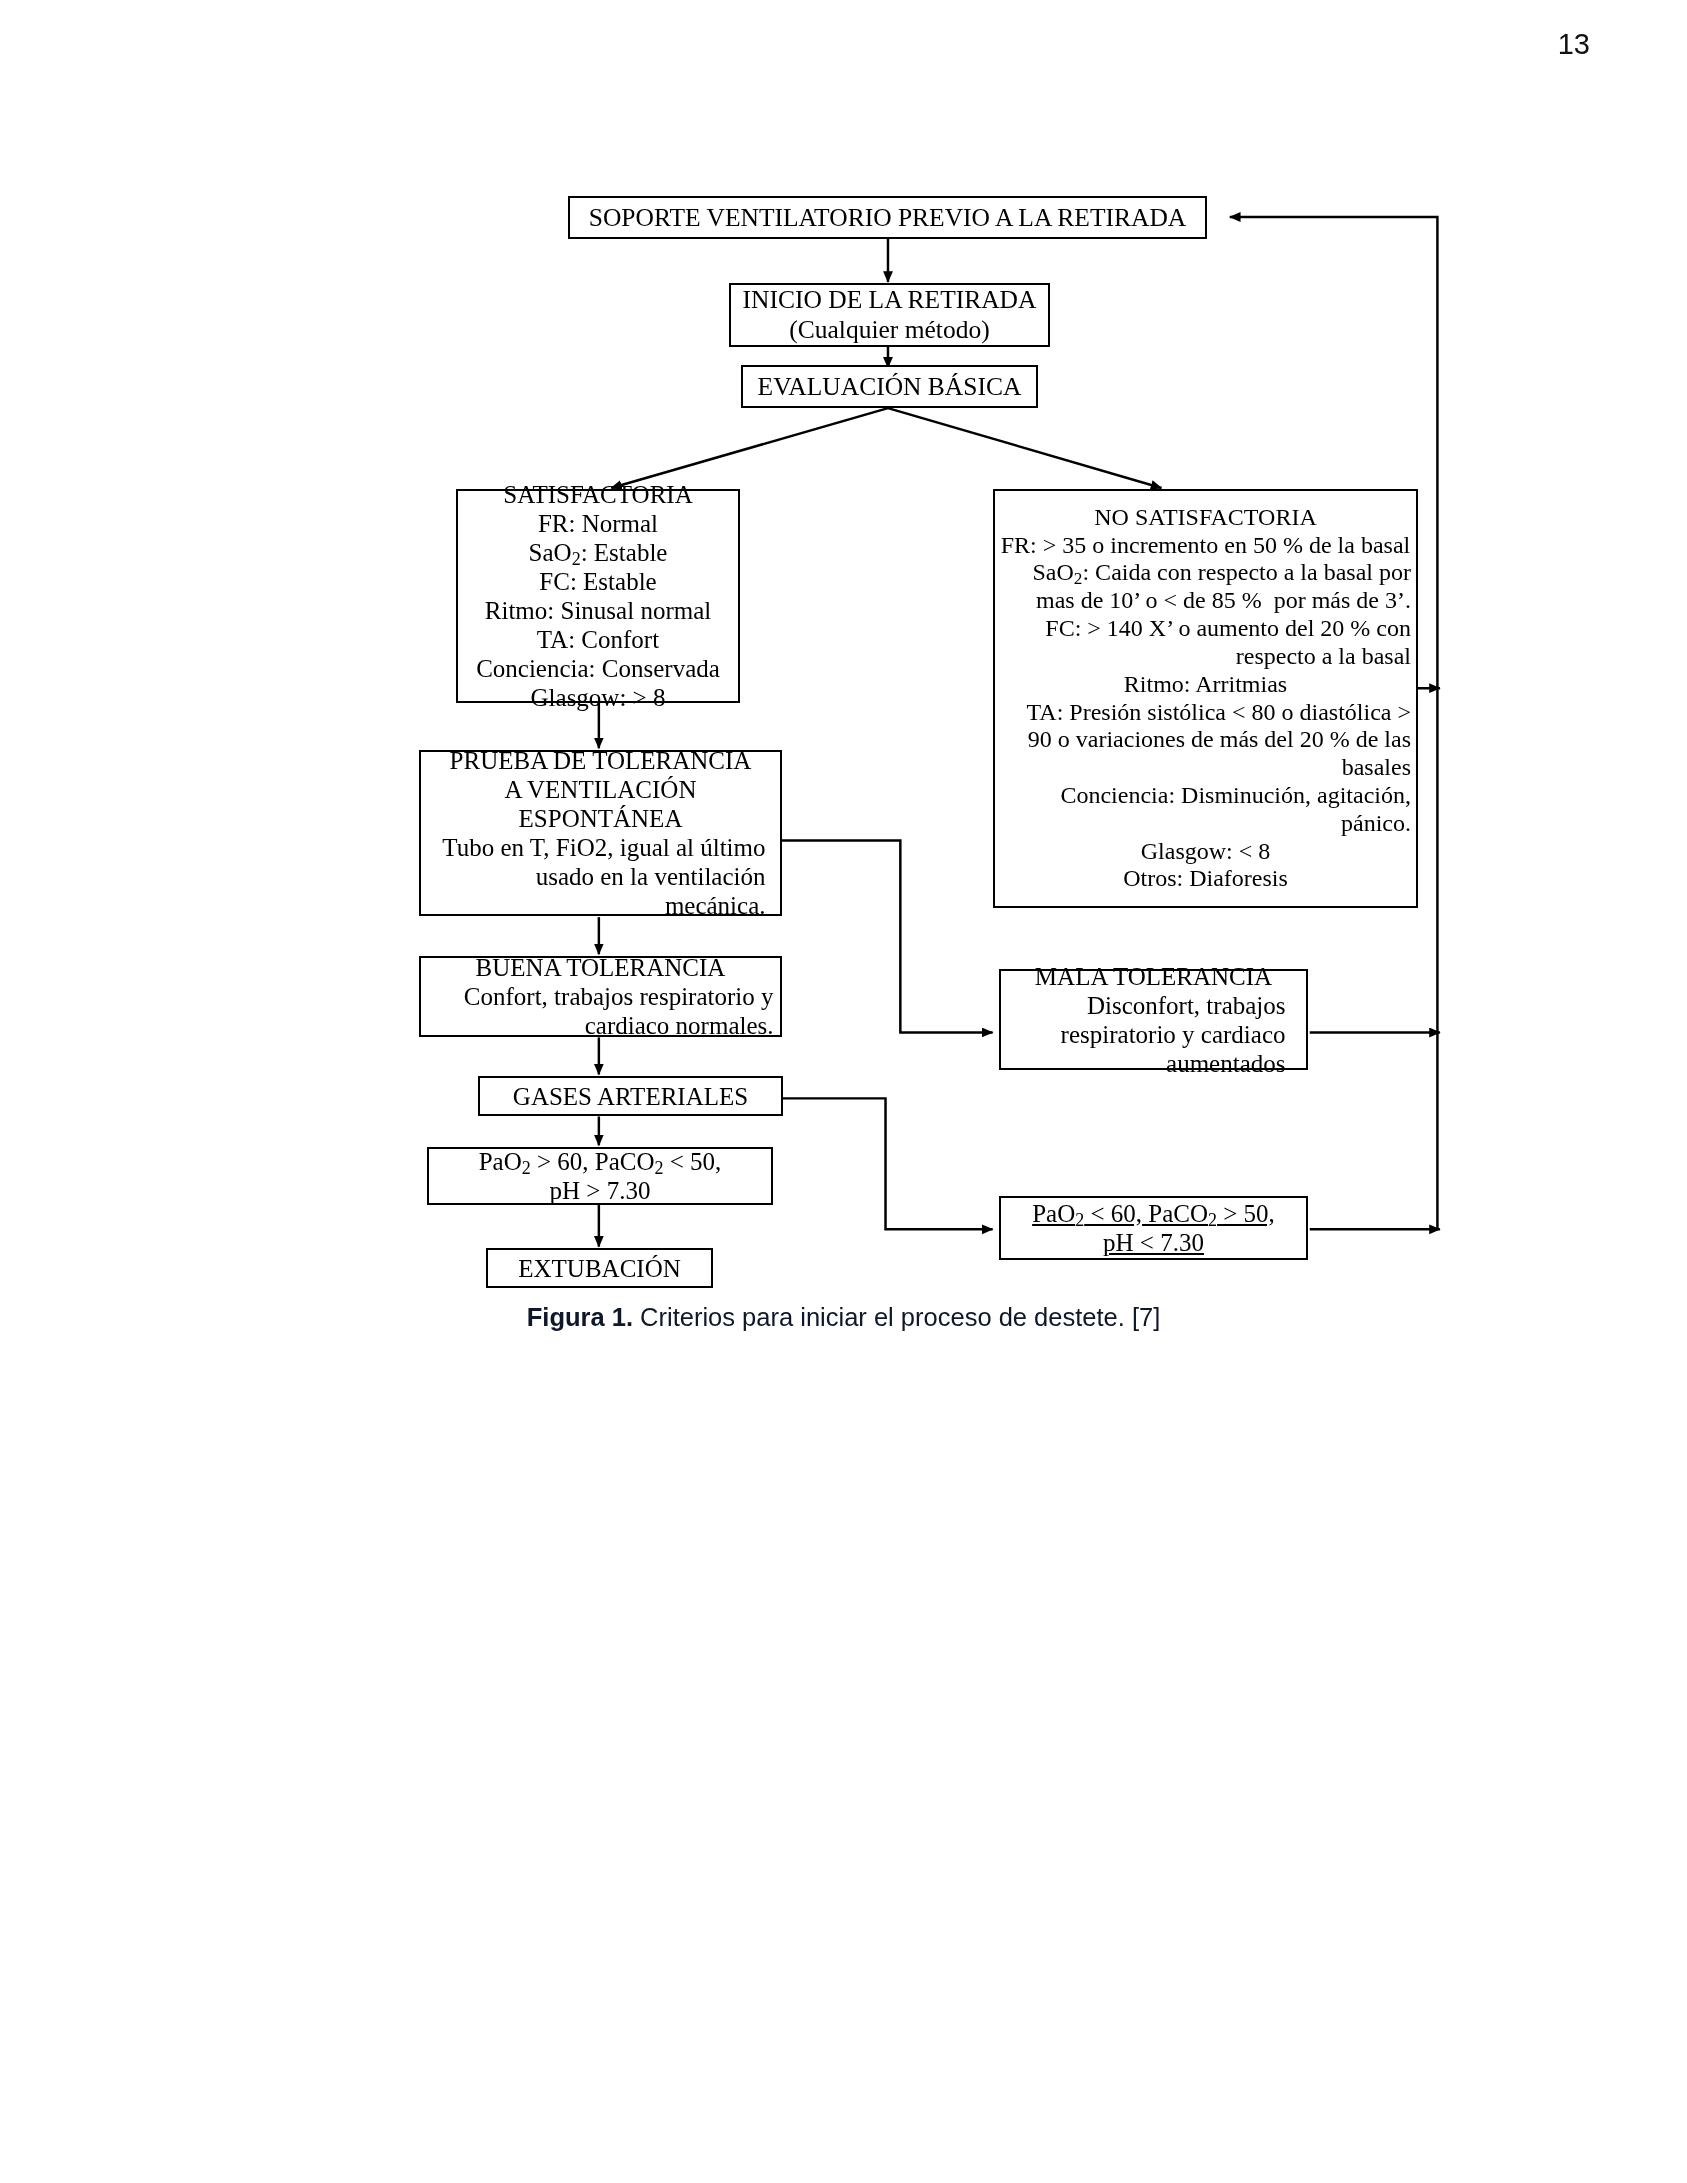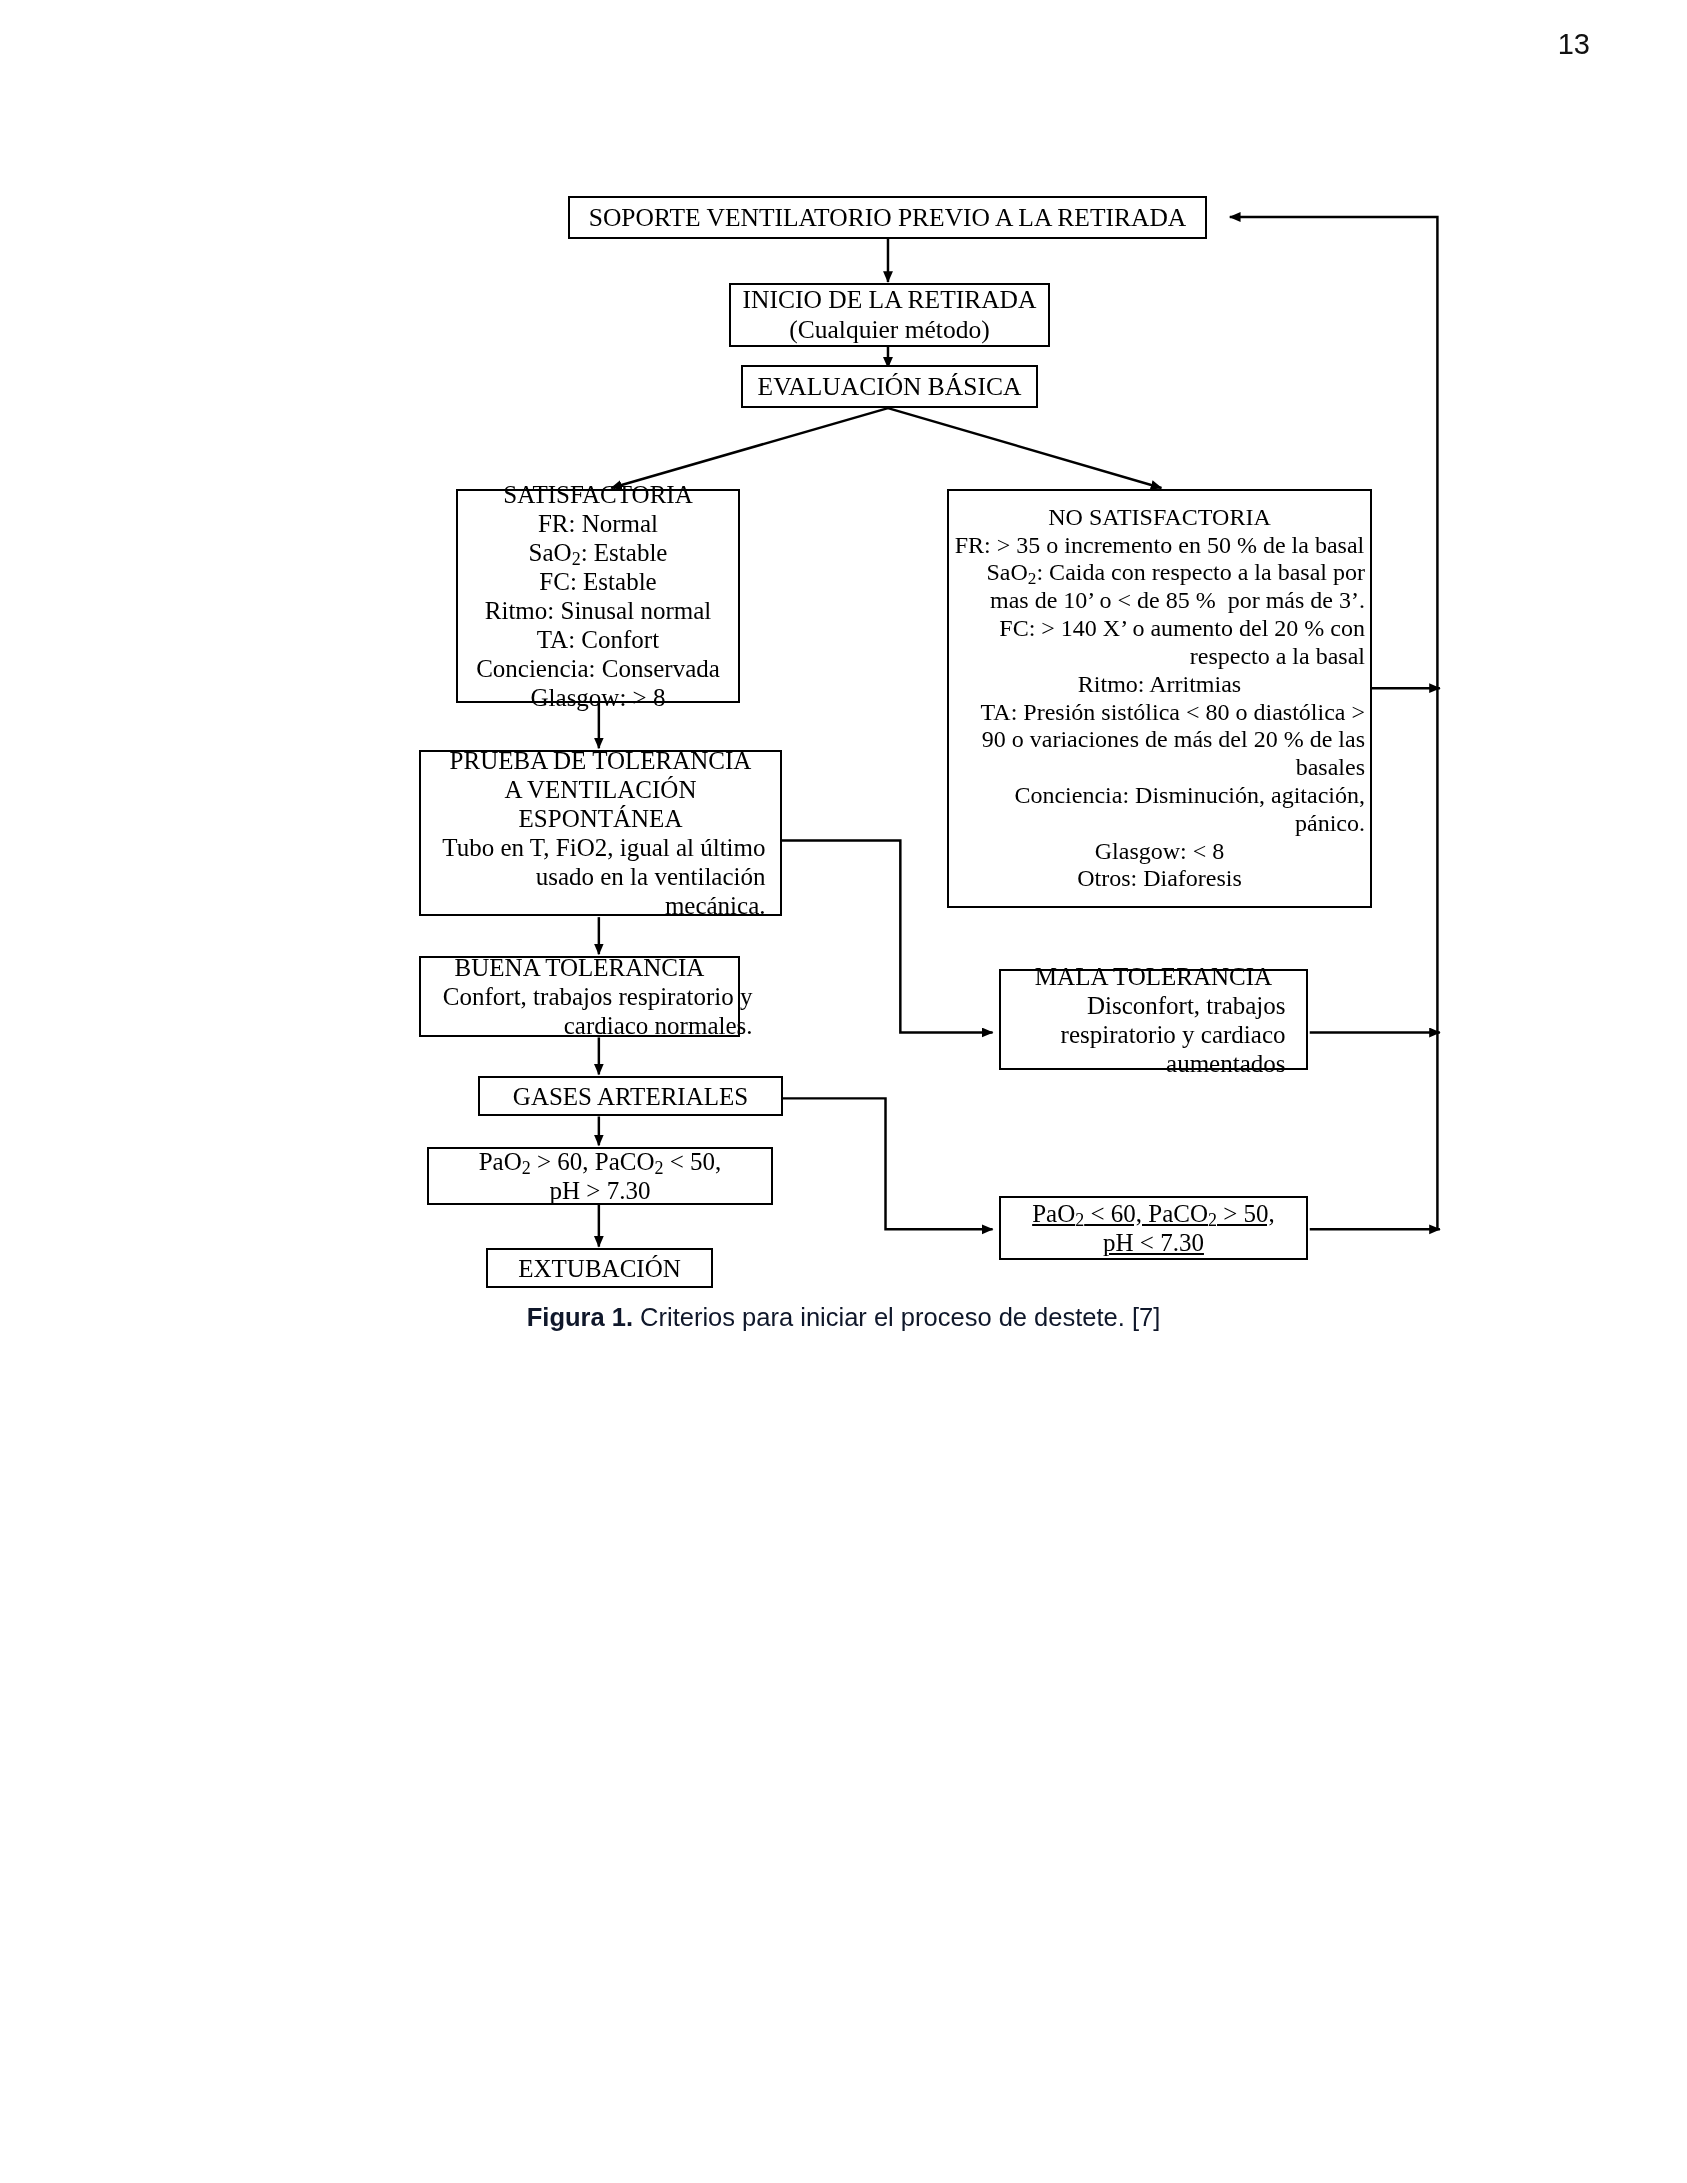--- a/index.html
+++ b/index.html
@@ -154,40 +154,40 @@
       <span class="ln">SATISFACTORIA</span>
       <span class="ln">FR: Normal</span>
       <span class="ln">SaO<sub>2</sub>: Estable</span>
       <span class="ln">FC: Estable</span>
       <span class="ln">Ritmo: Sinusal normal</span>
       <span class="ln">TA: Confort</span>
       <span class="ln">Conciencia: Conservada</span>
       <span class="ln">Glasgow: &gt; 8</span>
     </div>
 
-    <div class="node fs-29" style="left:947px; top:489px; width:425px; height:419px;">
+    <div class="node fs-29" style="left:993px; top:489px; width:425px; height:419px;">
       <span class="ln">NO SATISFACTORIA</span>
       <span class="ln wrap">FR: &gt;  35 o incremento en 50 % de la basal</span>
       <span class="ln wrap">SaO<sub>2</sub>: Caida con respecto a la basal por mas de 10’ o &lt; de 85 %&nbsp; por más de 3’.</span>
       <span class="ln wrap">FC: &gt; 140 X’ o aumento del  20 % con respecto a la basal</span>
       <span class="ln wrap">Ritmo: Arritmias</span>
       <span class="ln wrap">TA: Presión sistólica &lt; 80 o diastólica &gt; 90 o variaciones de más del 20 % de las basales</span>
       <span class="ln wrap">Conciencia: Disminución, agitación, pánico.</span>
       <span class="ln wrap">Glasgow: &lt; 8</span>
       <span class="ln wrap">Otros: Diaforesis</span>
     </div>
 
     <div class="node fs-30" style="left:419px; top:750px; width:363px; height:166px;">
       <span class="ln">PRUEBA DE TOLERANCIA</span>
       <span class="ln">A VENTILACIÓN</span>
       <span class="ln">ESPONTÁNEA</span>
       <span class="ln wrap" style="width:330px;">Tubo en T, FiO2, igual al último usado en la ventilación mecánica.</span>
     </div>
 
-    <div class="node fs-30" style="left:419px; top:956px; width:321px; height:81px;">
+    <div class="node fs-30" style="left:419px; top:956px; width:363px; height:81px;">
       <span class="ln">BUENA TOLERANCIA</span>
       <span class="ln wrap" style="width:346px;">Confort, trabajos respiratorio y cardiaco normales.</span>
     </div>
 
     <div class="node fs-30" style="left:999px; top:969px; width:309px; height:101px;">
       <span class="ln">MALA  TOLERANCIA</span>
       <span class="ln wrap" style="width:264px;">Disconfort, trabajos respiratorio y cardiaco aumentados</span>
     </div>
 
     <div class="node fs-30" style="left:455px; top:1076px; width:305px; height:40px;margin-left:23px;">

